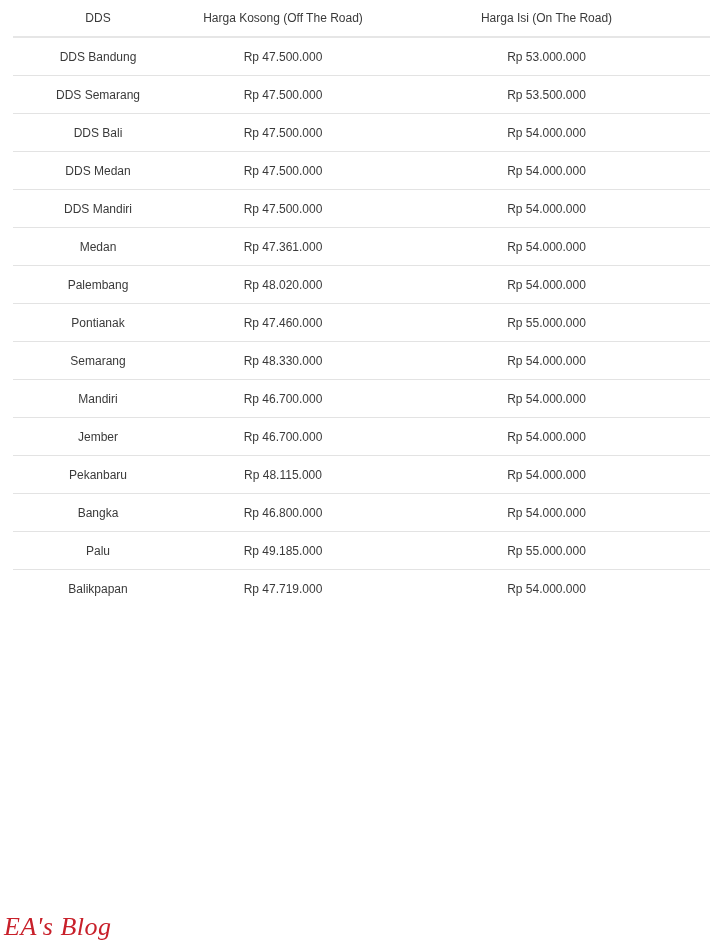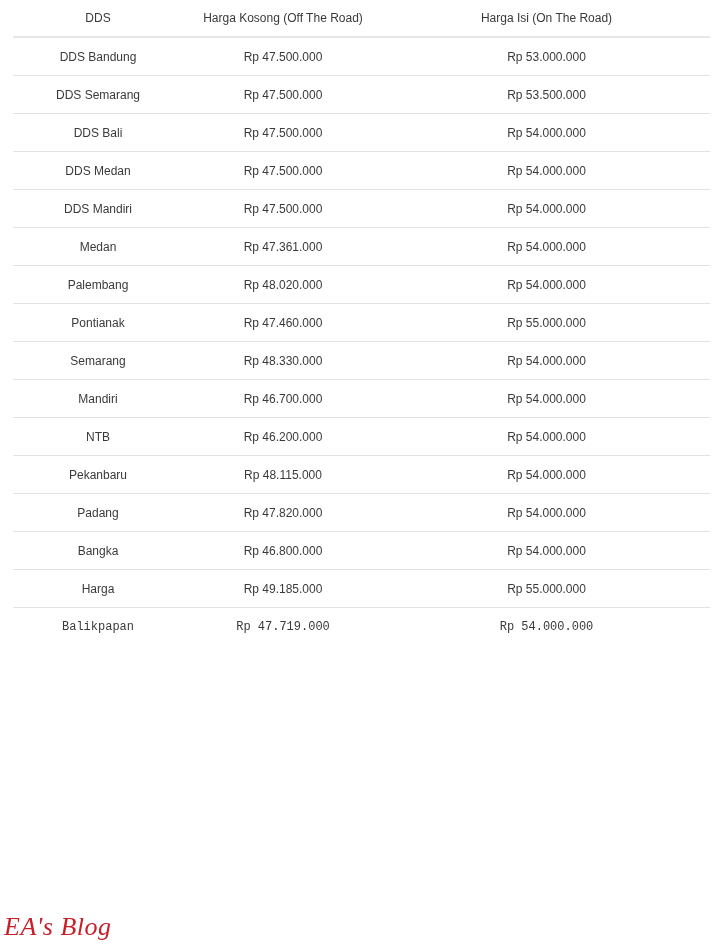--- a/index.html
+++ b/index.html
@@ -28,21 +28,21 @@
     }
     th, td {
       text-align: center;
       font-weight: normal;
       height: 37px;
       padding: 0;
       border-bottom: 1px solid #e3e3e3;
       color: #3a3a3a;
     }
     th { height: 36px; border-bottom: 2px solid #e6e6e6; margin-top: 31px; }
-    tr:last-child td { border-bottom: none; font-family: Liberation Mono, monospace; }
+    tr:last-child td { border-bottom: none; }
     col.c1 { width: 170px; }
     col.c2 { width: 200px; }
     col.c3 { width: 327px; }
     .watermark {
       position: absolute;
       left: 4px;
       top: 912px;
       font-family: "Liberation Serif", "DejaVu Serif", serif;
       font-style: italic;
       font-size: 26px;
@@ -112,41 +112,36 @@
           <td>Semarang</td>
           <td>Rp 48.330.000</td>
           <td>Rp 54.000.000</td>
         </tr>
         <tr>
           <td>Mandiri</td>
           <td>Rp 46.700.000</td>
           <td>Rp 54.000.000</td>
         </tr>
         <tr>
-          <td>NTB</td>
-          <td>Rp 46.200.000</td>
+          <td>Jember</td>
+          <td>Rp 46.700.000</td>
           <td>Rp 54.000.000</td>
         </tr>
         <tr>
           <td>Pekanbaru</td>
           <td>Rp 48.115.000</td>
           <td>Rp 54.000.000</td>
         </tr>
         <tr>
-          <td>Padang</td>
-          <td>Rp 47.820.000</td>
-          <td>Rp 54.000.000</td>
-        </tr>
-        <tr>
           <td>Bangka</td>
           <td>Rp 46.800.000</td>
           <td>Rp 54.000.000</td>
         </tr>
         <tr>
-          <td>Harga</td>
+          <td>Palu</td>
           <td>Rp 49.185.000</td>
           <td>Rp 55.000.000</td>
         </tr>
         <tr>
           <td>Balikpapan</td>
           <td>Rp 47.719.000</td>
           <td>Rp 54.000.000</td>
         </tr>
       </tbody>
   </table>

